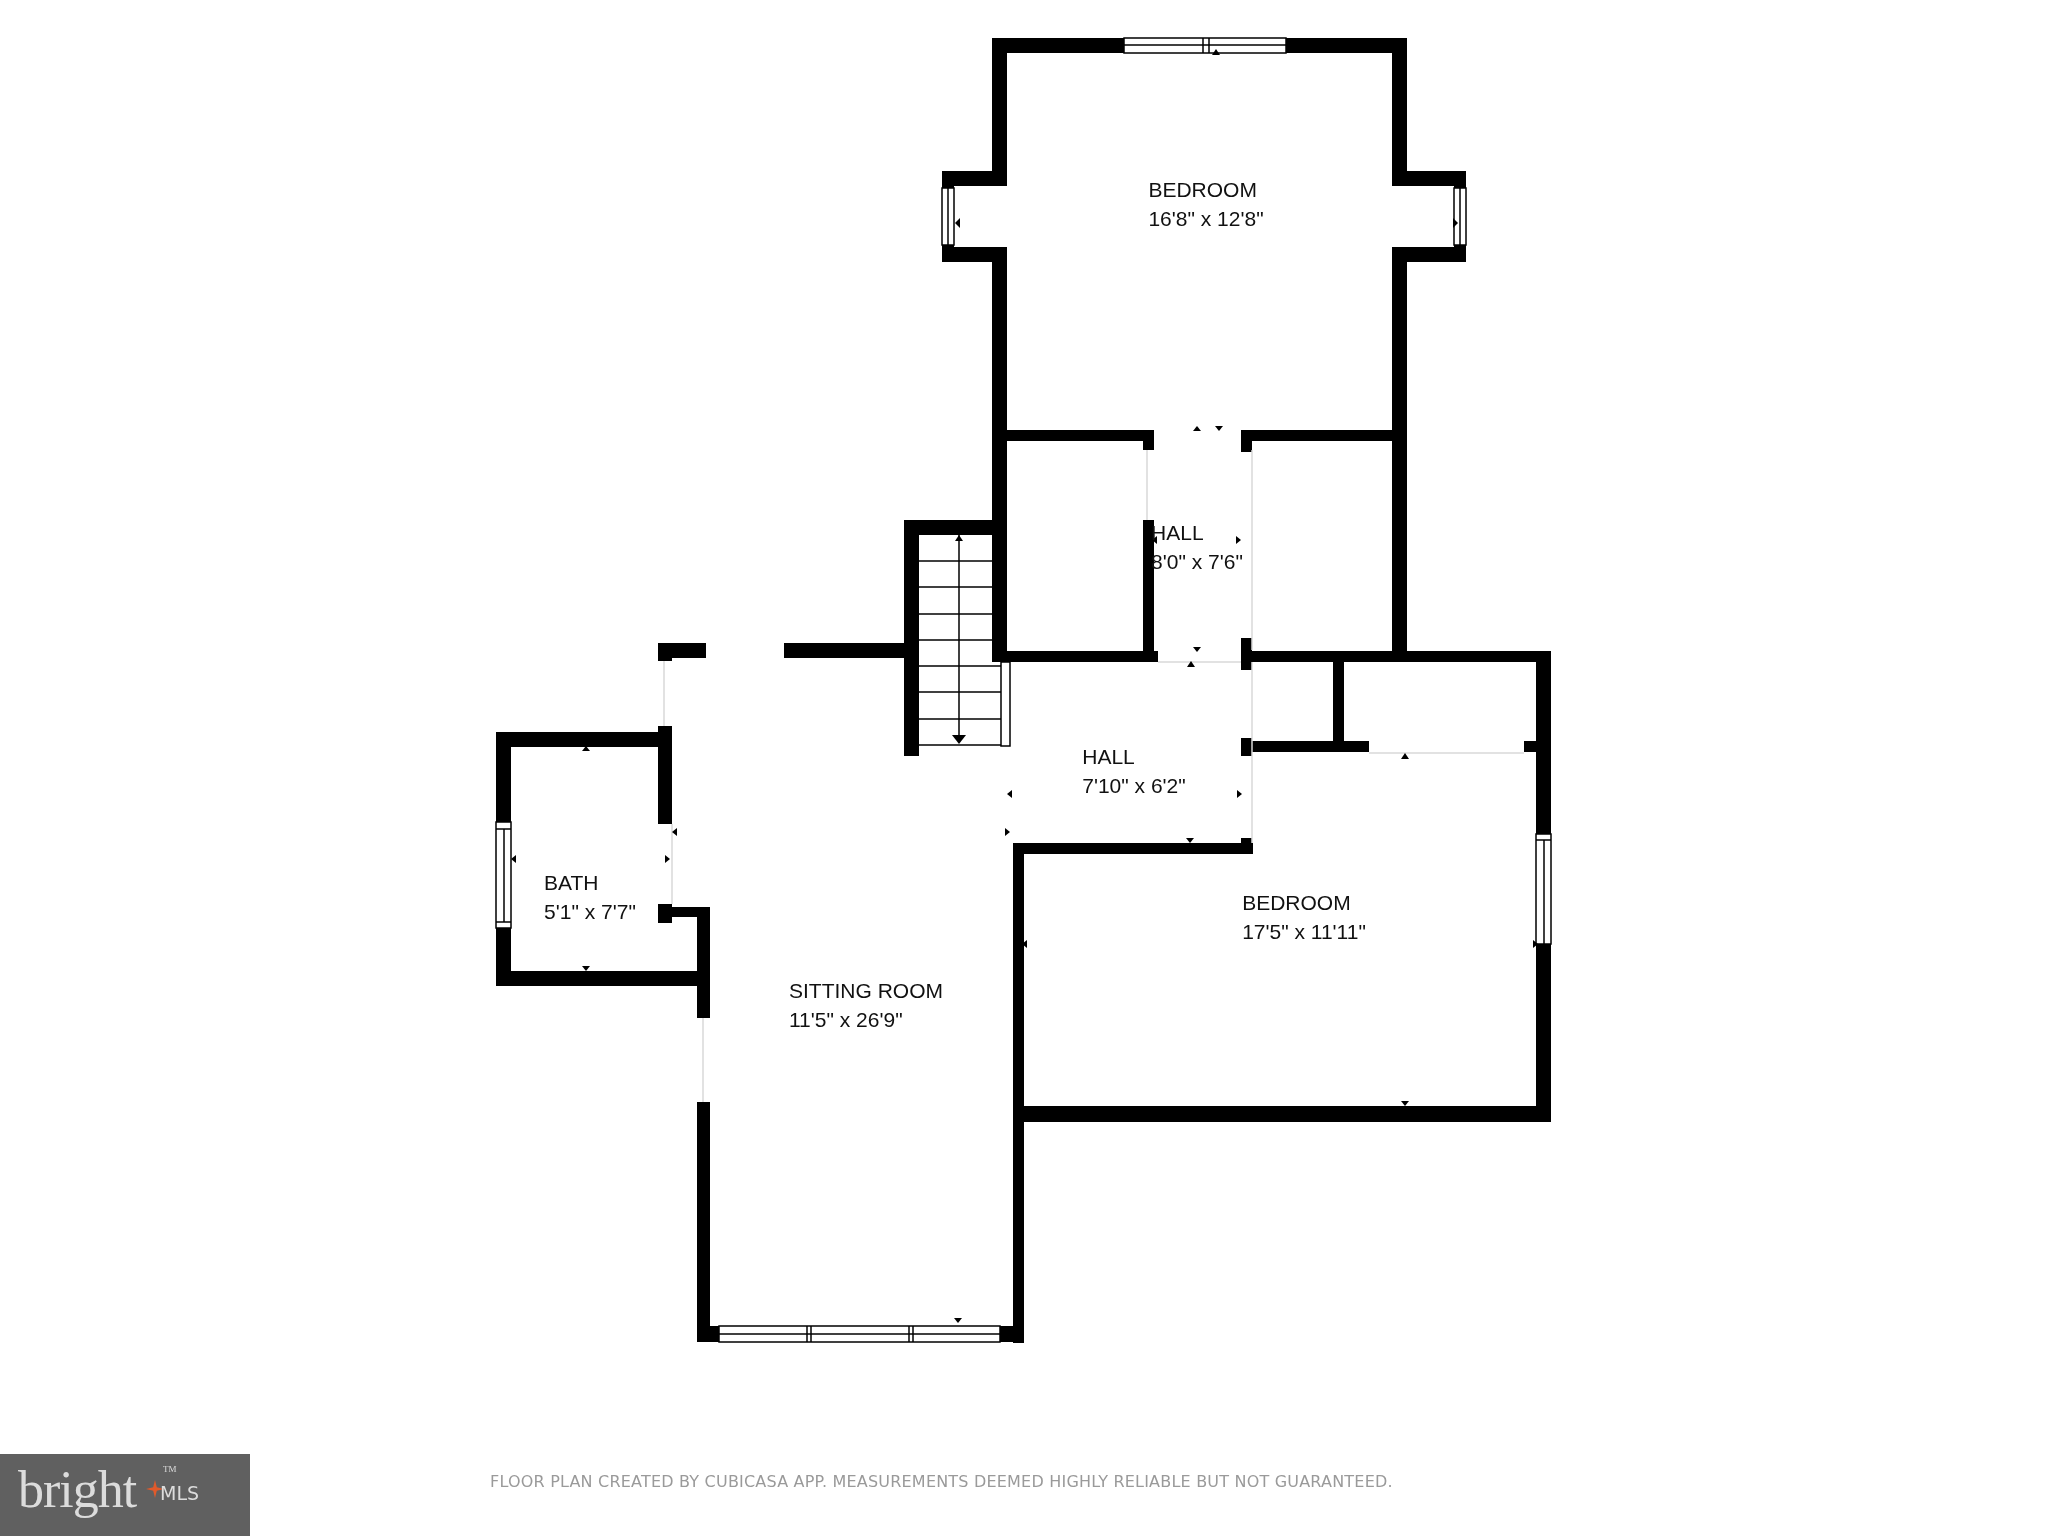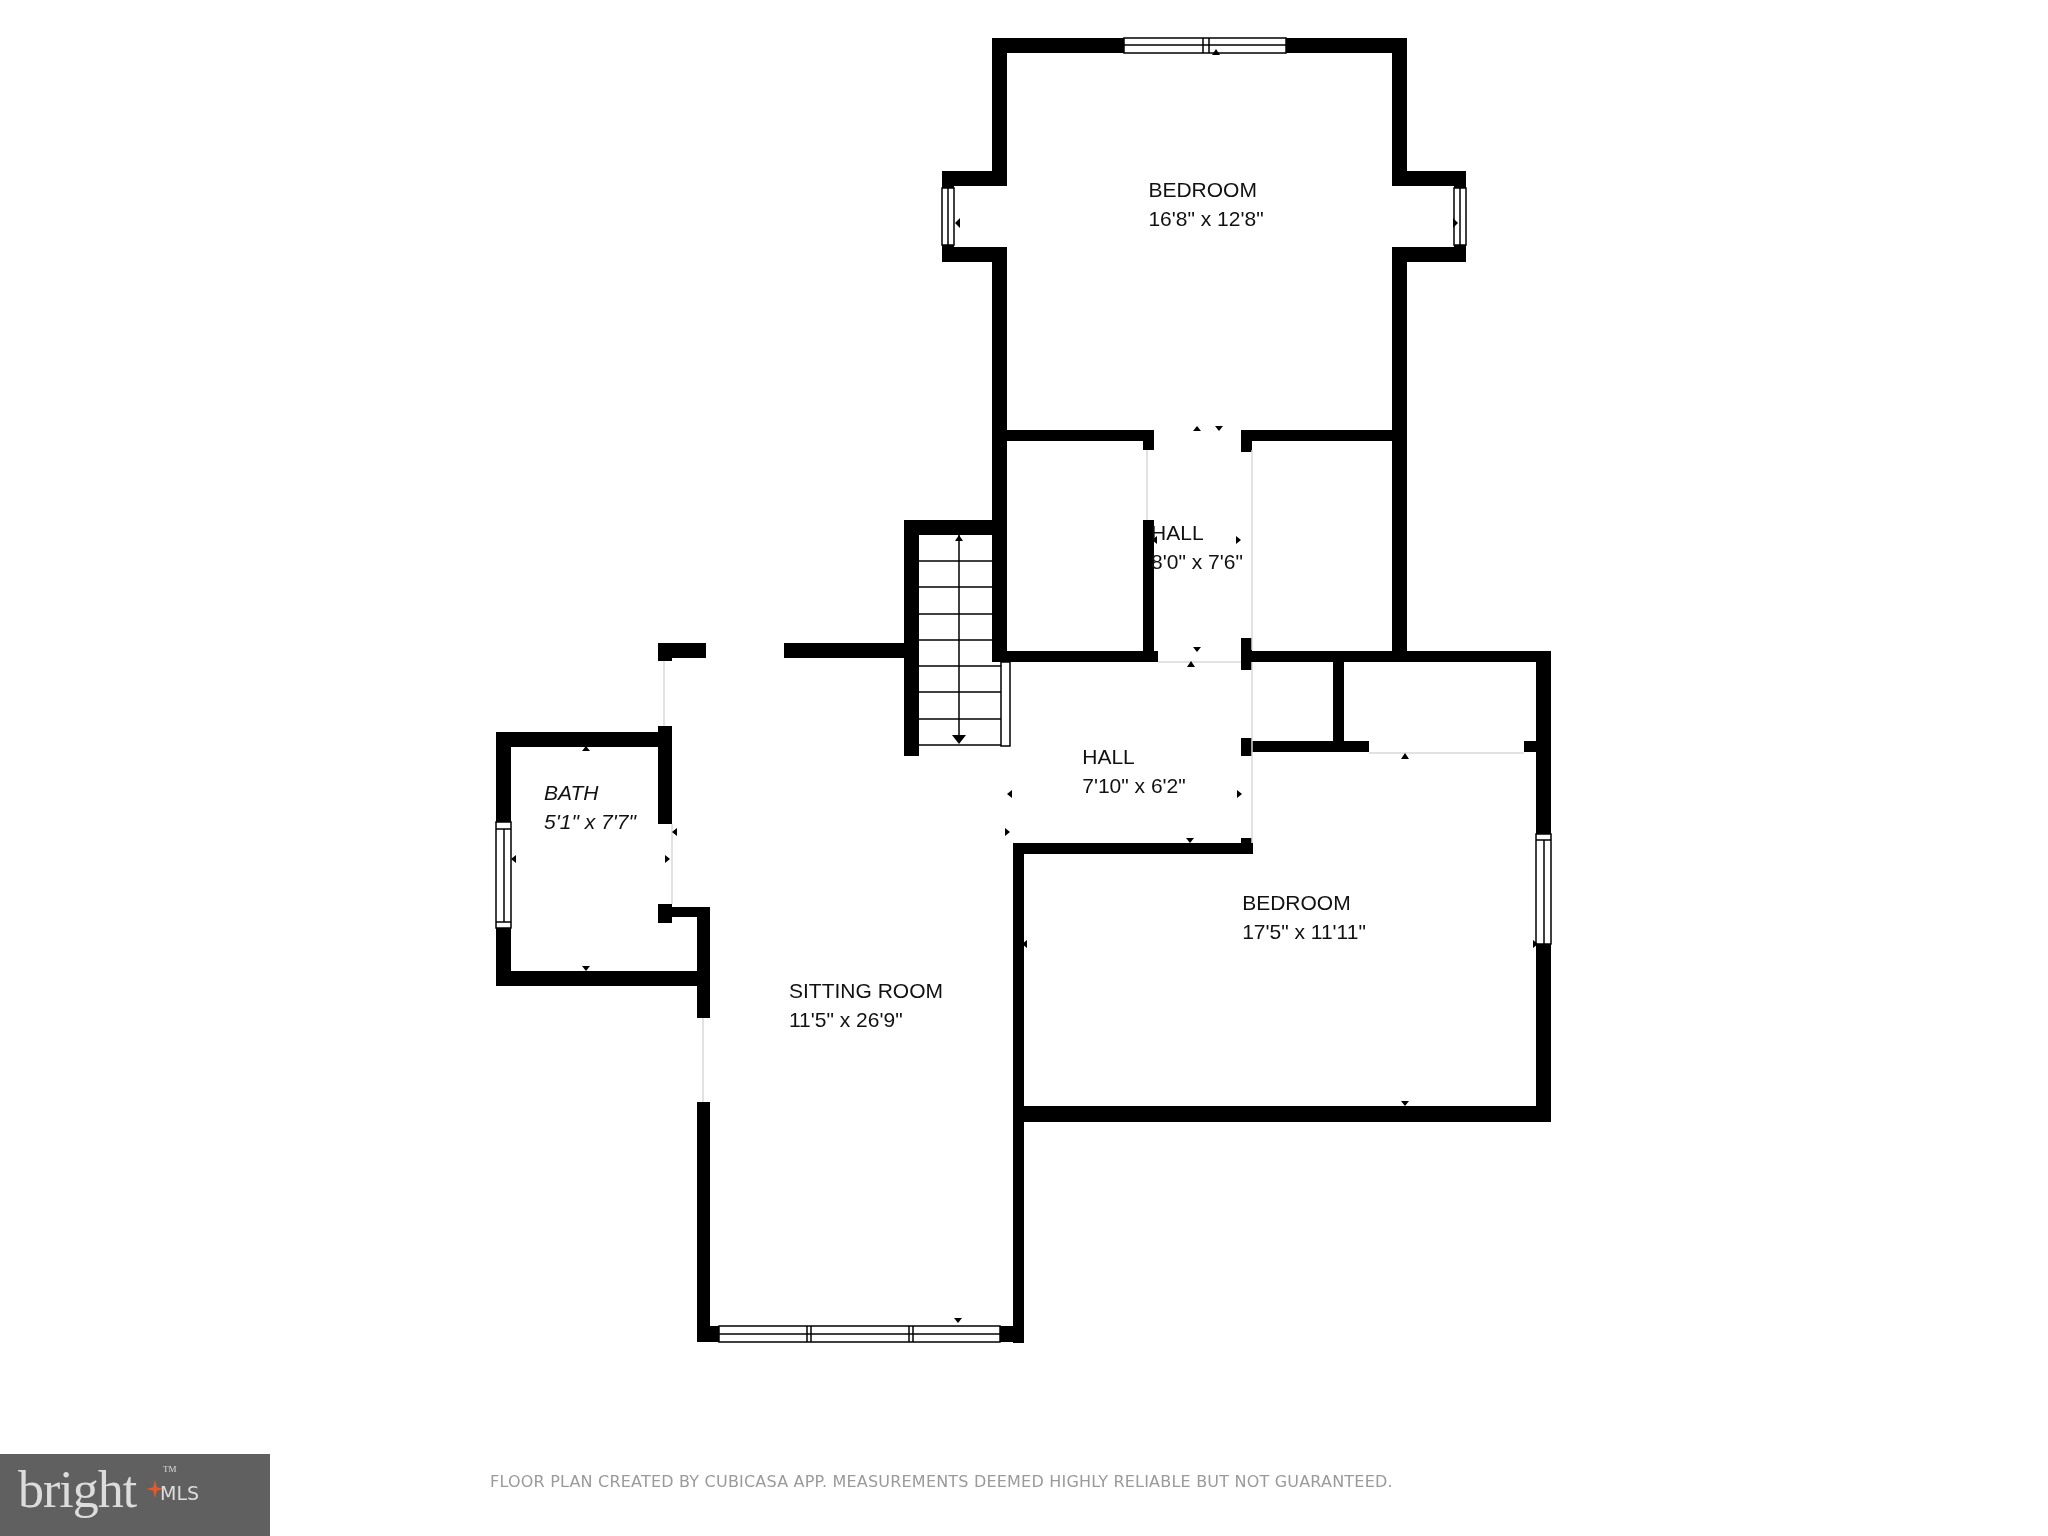--- a/index.html
+++ b/index.html
@@ -4,21 +4,21 @@
 <style>
   html, body { margin: 0; padding: 0; background: #ffffff; }
   body { width: 2048px; height: 1536px; position: relative; overflow: hidden; font-family: "Liberation Sans", sans-serif; }
   #plan { position: absolute; left: 0; top: 0; width: 2048px; height: 1536px; }
   .wall { fill: #000000; }
   .win { fill: #ffffff; stroke: #000000; stroke-width: 1.5; }
   .opening { stroke: #d8d8d8; stroke-width: 1.5; fill: none; }
   .stair-line { stroke: #000000; stroke-width: 1.5; }
   .marker { fill: #000000; }
   .room-label { position: absolute; transform: translateX(-50%); text-align: left; color: #111111; font-size: 21px; line-height: 29px; white-space: nowrap; font-family: "Liberation Sans", sans-serif; }
-  .logo { position: absolute; left: 0; top: 1454px; width: 270px; height: 82px; background: #606060; }
+  .logo { position: absolute; left: 0; top: 1454px; width: 250px; height: 82px; background: #606060; }
   .logo-word { position: absolute; left: 18px; top: 6px; font-family: "Liberation Serif", serif; font-size: 52px; color: #dcdcdc; letter-spacing: -1px; }
   .logo-mls { position: absolute; left: 160px; top: 28px; font-family: "DejaVu Sans", sans-serif; font-size: 19px; color: #dcdcdc; }
   .logo-tm { position: absolute; left: 163px; top: 10px; font-size: 9px; color: #dcdcdc; font-family: Liberation Serif, serif; }
   .logo-spark { position: absolute; left: 146px; top: 26px; width: 18px; height: 18px; }
   .disclaimer { position: absolute; left: 490px; top: 1472px; font-family: "DejaVu Sans", sans-serif; font-size: 16px; color: #9a9a9a; letter-spacing: 0.2px; white-space: nowrap; }
 </style>
 </head>
 <body>
 
 <svg id="plan" viewBox="0 0 2048 1536" xmlns="http://www.w3.org/2000/svg">
@@ -204,21 +204,21 @@
   <div>16'8" x 12'8"</div>
 </div>
 <div class="room-label" style="left:1197px; top:518px;">
   <div>HALL</div>
   <div>8'0" x 7'6"</div>
 </div>
 <div class="room-label" style="left:1134px; top:742px;">
   <div>HALL</div>
   <div>7'10" x 6'2"</div>
 </div>
-<div class="room-label" style="left:590px; top:778px;font-style:italic;">
+<div class="room-label" style="left:590px; top:868px;">
   <div>BATH</div>
   <div>5'1" x 7'7"</div>
 </div>
 <div class="room-label" style="left:866px; top:976px;">
   <div>SITTING ROOM</div>
   <div>11'5" x 26'9"</div>
 </div>
 <div class="room-label" style="left:1304px; top:888px;">
   <div>BEDROOM</div>
   <div>17'5" x 11'11"</div>

